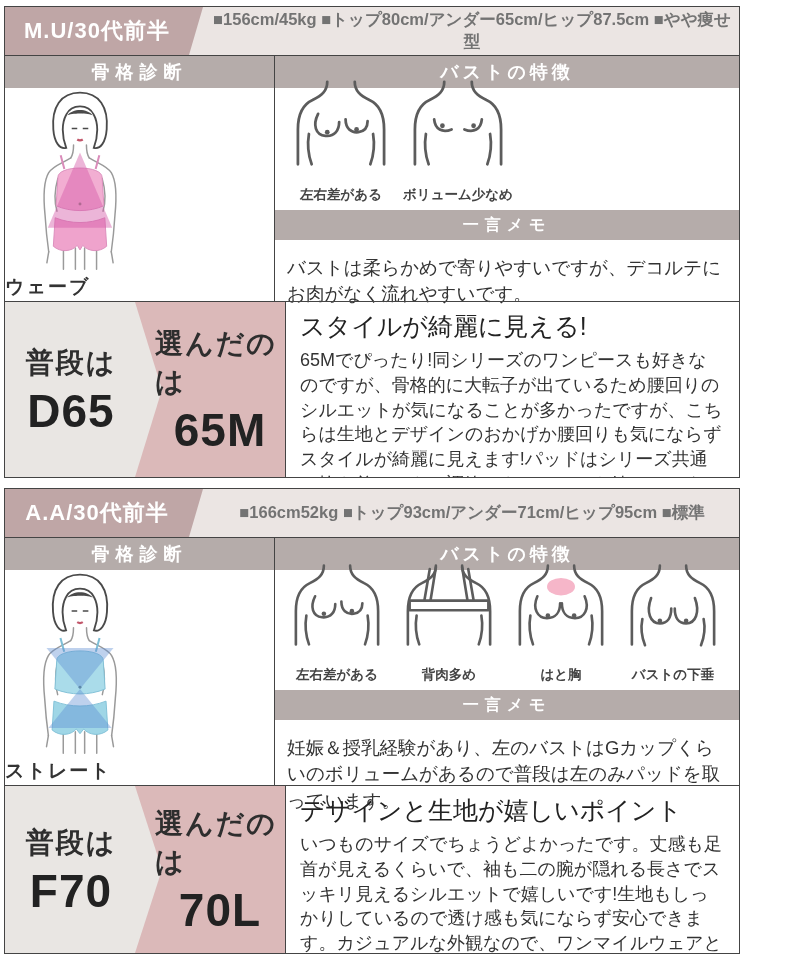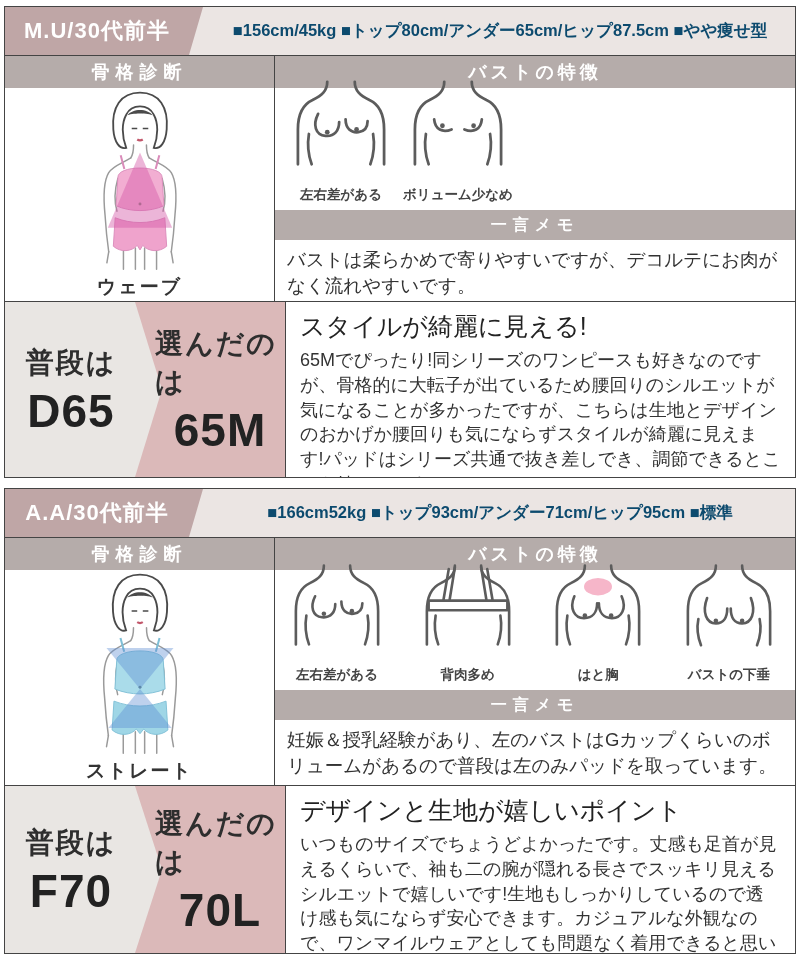--- a/index.html
+++ b/index.html
@@ -3,21 +3,21 @@
 <meta charset="utf-8">
 <style>
   * { margin:0; padding:0; box-sizing:border-box; }
   html,body { background:#fff; }
   body {
     width:800px; height:960px; position:relative;
     font-family:"Liberation Sans","DejaVu Sans",sans-serif;
     color:#333;
   }
   .card {
-    position:absolute; left:4px; width:792px;
+    position:absolute; left:4px; width:736px;
     border:1px solid #444; background:#fff;
     display:flex; flex-direction:column;
   }
   #card1 { top:6px; height:472px; }
   #card2 { top:488px; height:466px; }
 
   
   .card-header {
     height:48px; flex:0 0 48px; background:#ebe5e3;
     position:relative; display:flex; align-items:center;
@@ -25,57 +25,57 @@
   .profile-block {
     position:absolute; left:0; top:0; bottom:0; width:198px;
     background:#bfa6a6;
     clip-path:polygon(0 0,100% 0,calc(100% - 14px) 100%,0 100%);
     display:flex; align-items:center; justify-content:center;
     padding-right:14px;
     color:#fff; font-weight:bold; font-size:22px; letter-spacing:1px;
   }
   .stats {
     margin-left:200px; flex:1; text-align:center;
-    font-size:16.5px; font-weight:bold; color:#0c4a6e; letter-spacing:0;
+    font-size:16.5px; font-weight:bold; color:#737373; letter-spacing:0;
   }
 
   
   .card-main { display:flex; border-top:1px solid #444; }
   #card1 .card-main { height:246px; }
   #card2 .card-main { height:248px; }
   .col-left { width:270px; flex:0 0 270px; border-right:1px solid #444; display:flex; flex-direction:column; }
   .col-right { flex:1; display:flex; flex-direction:column; }
 
   .section-bar {
     height:32px; flex:0 0 32px; background:#b5acaa;
     display:flex; align-items:center; justify-content:center;
     color:#fff; font-size:18px; font-weight:bold; letter-spacing:6px;
   }
   .figure-area {
-    flex:1; display:flex; flex-direction:column; align-items:center;
+    flex:1; display:flex; flex-direction:column; align-items:flex-start;
     justify-content:flex-end; padding-bottom:4px;
   }
   .figure-area svg { display:block; }
   .figure-label { font-size:19px; font-weight:bold; color:#333; letter-spacing:2px; margin-top:2px; }
 
   .bust-row { display:flex; align-items:flex-end; padding:10px 10px 6px 12px; }
   #card1 .bust-row { gap:8px; height:122px; flex:0 0 122px; justify-content:flex-start; }
   #card2 .bust-row { gap:4px; height:120px; flex:0 0 120px; justify-content:space-between; padding-right:16px; }
   .bust-item { display:flex; flex-direction:column; align-items:center; }
   .bust-item svg { display:block; }
   .bust-label { font-size:13.5px; font-weight:bold; color:#444; margin-top:19px; white-space:nowrap; }
 
   .memo-bar {
     height:30px; flex:0 0 30px; background:#b5acaa;
     display:flex; align-items:center; justify-content:center;
     color:#fff; font-size:16px; font-weight:bold; letter-spacing:6px;
   }
   .memo-text {
     flex:1; padding:7px 12px 4px 12px;
-    font-size:18.5px; line-height:1.42; color:#333;
+    font-size:18.5px; line-height:1.42; color:#333;margin-top:8px;
   }
 
   
   .card-bottom { flex:1; display:flex; border-top:1px solid #444; min-height:0; }
   .size-block {
     width:281px; flex:0 0 281px; position:relative;
     background:#dbb9b9; border-right:1px solid #444; overflow:hidden;
   }
   .size-arrow {
     position:absolute; inset:0; background:#e9e6e3;

